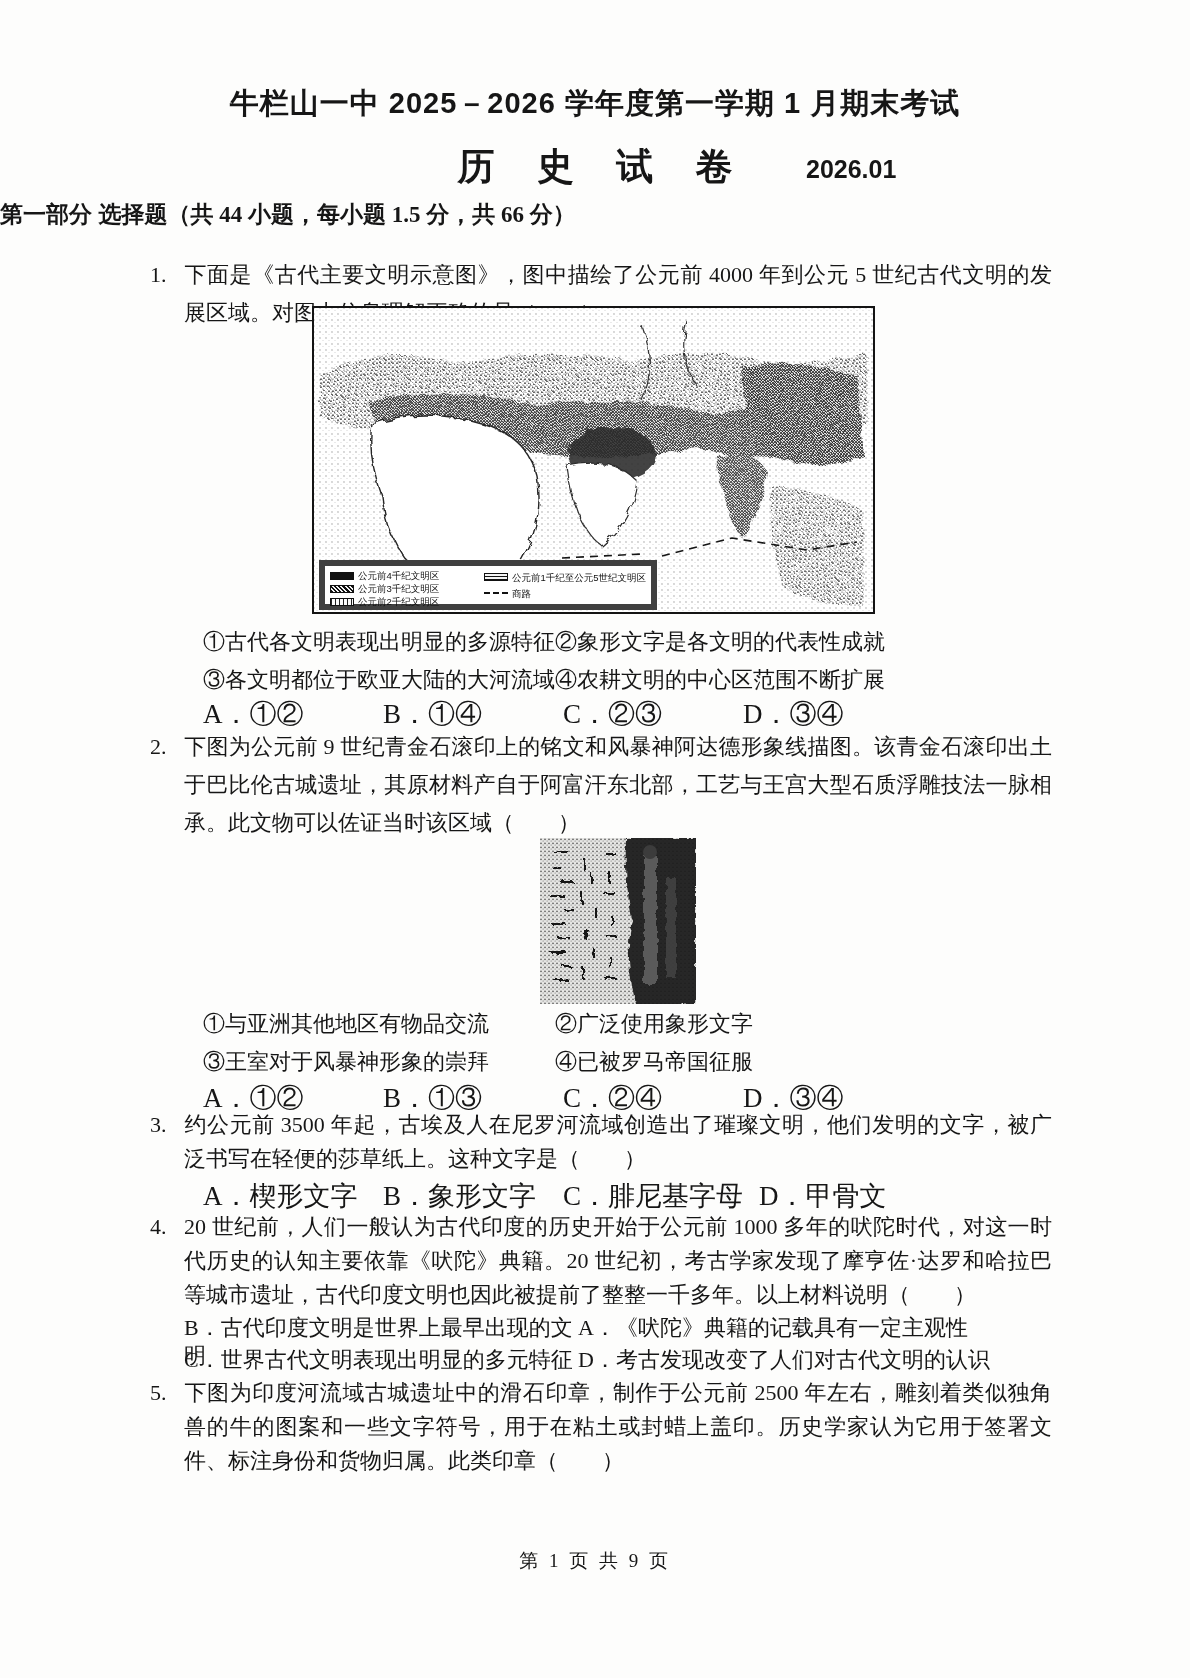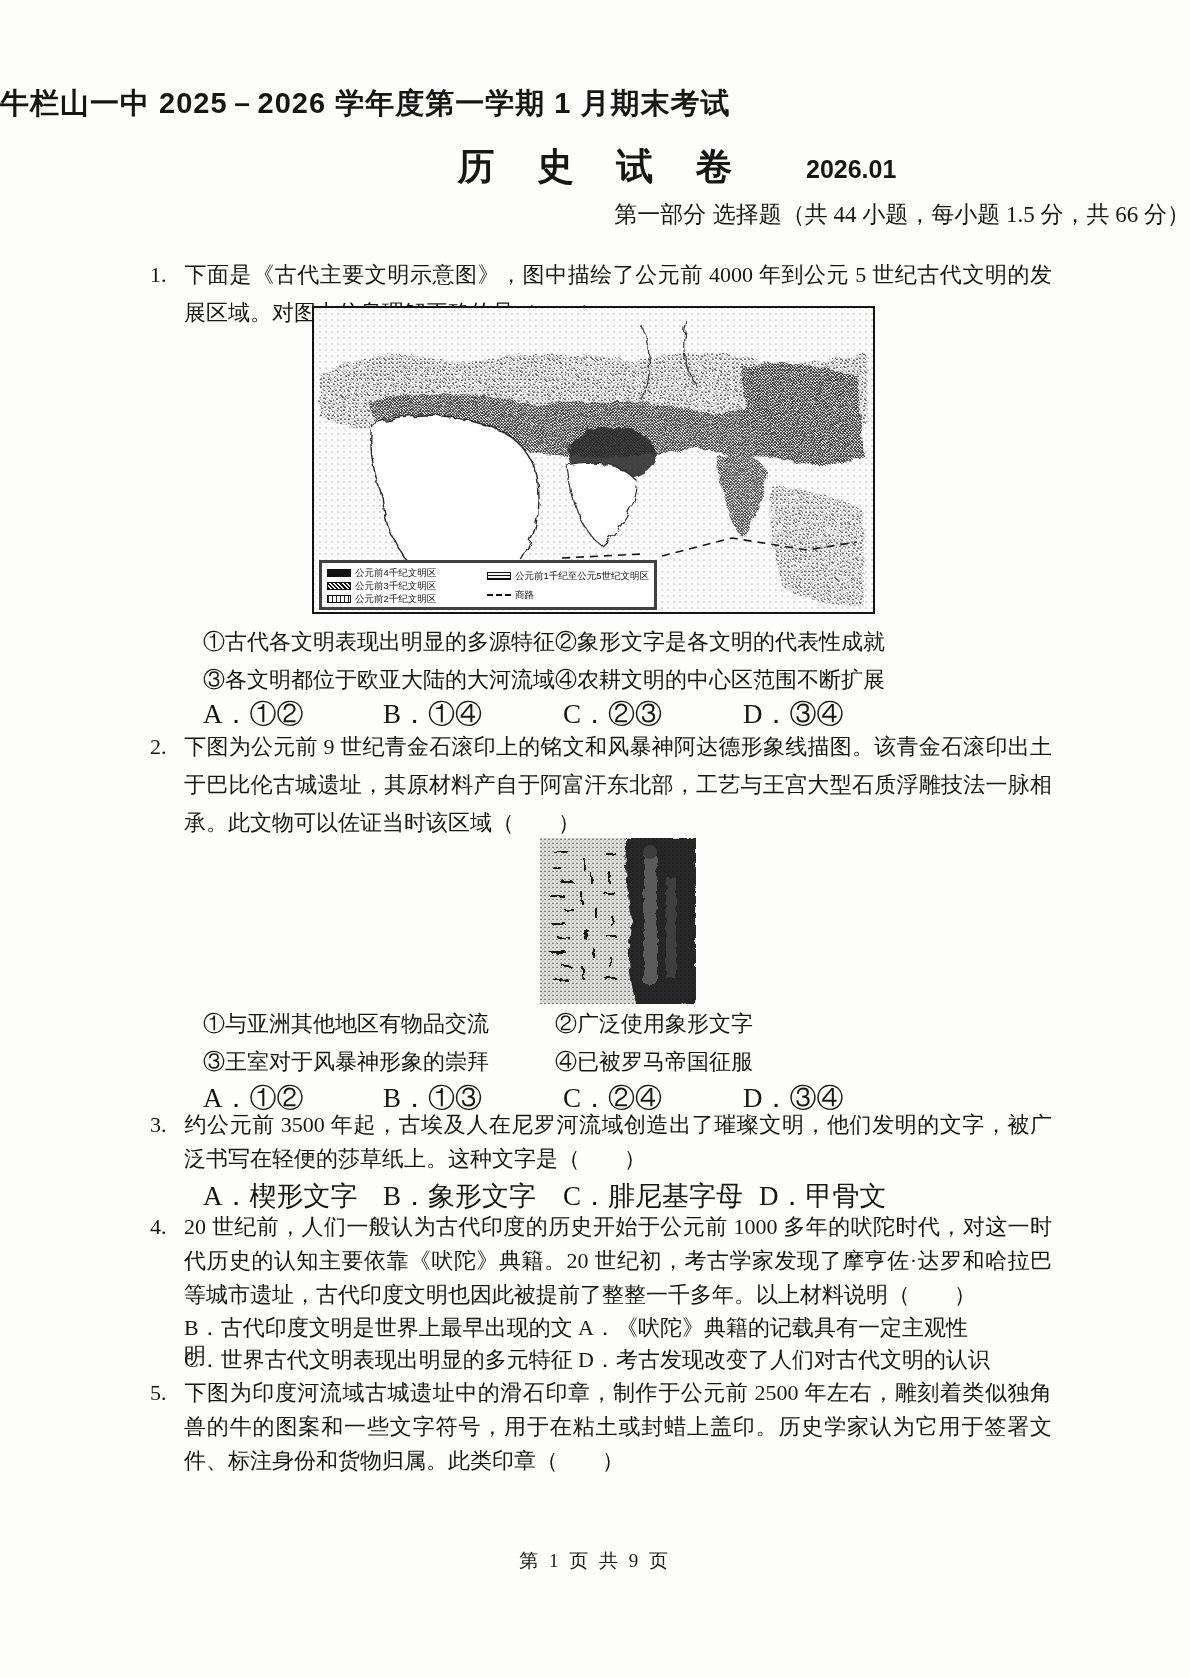--- a/index.html
+++ b/index.html
@@ -5,35 +5,35 @@
   html,body { margin:0; padding:0; background:#888; }
   .page {
     position:relative; width:1190px; height:1678px; margin:0 auto;
     background:#fdfdfc; color:#161616; overflow:hidden;
     font-family:"Liberation Serif","DejaVu Serif",serif;
   }
   .abs { position:absolute; }
 
   
   .school-line {
-    top:84px; left:0; width:100%; text-align:left;
+    top:84px; left:0; width:100%; text-align:center;
     font-family:"Liberation Sans","DejaVu Sans",sans-serif;
     font-size:29px; font-weight:bold; letter-spacing:1px;
   }
   .paper-title {
     top:142px; left:0; width:100%; text-align:center;
     font-family:"Liberation Sans","DejaVu Sans",sans-serif;
     font-size:37px; font-weight:bold; letter-spacing:16px; text-indent:16px;
   }
   .paper-date {
     top:155px; left:806px; font-size:25px; font-weight:bold;
     font-family:Liberation Sans, sans-serif;
   }
   .section-line {
-    top:199px; left:0; width:100%; text-align:right; font-size:23px; font-weight:normal;
+    top:199px; left:0; width:100%; text-align:left; font-size:23px; font-weight:bold;
   }
   .section-line .st { font-family:"Liberation Sans","DejaVu Sans",sans-serif; }
   .section-line .sn { font-family:"Liberation Serif",serif; }
 
   
   .question {
     left:150px; width:902px; font-size:22px; line-height:38px;
     text-align:justify; text-justify:inter-character; padding-left:34px; box-sizing:border-box;
   }
   .qnum { display:inline-block; width:34px; margin-left:-34px; }
@@ -55,21 +55,21 @@
   .choices2col {
     left:184px; width:930px; display:grid; grid-template-columns:394px auto;
     font-size:22px; line-height:28px;
   }
 
   
   .figure-map { left:312px; top:306px; width:563px; height:308px; }
   .figure-map svg { position:absolute; left:0; top:0; }
   .map-legend {
     position:absolute; left:7px; top:254px; width:338px; height:50px;
-    background:#ffffff; border:3px solid #404040; box-sizing:border-box;
+    background:#ffffff; border:6px solid #404040; box-sizing:border-box;
     display:flex; padding:3px 5px; gap:8px;
     font-family:"Liberation Sans","DejaVu Sans",sans-serif; font-size:9.5px; color:#111;
   }
   .lg-col { display:flex; flex-direction:column; justify-content:space-around; }
   .lg-col1 { width:170px; }
   .lg-row { display:flex; align-items:center; gap:4px; white-space:nowrap; line-height:13px; }
   .sw { display:inline-block; width:24px; height:8px; border:1px solid #111; box-sizing:border-box; flex:0 0 auto; }
   .sw1 { background:#121212; }
   .sw2 { background:repeating-linear-gradient(45deg,#111 0 1.5px,#f4f4f4 1.5px 3px); }
   .sw3 { background:repeating-linear-gradient(90deg,#222 0 1px,#fafafa 1px 4px); }

